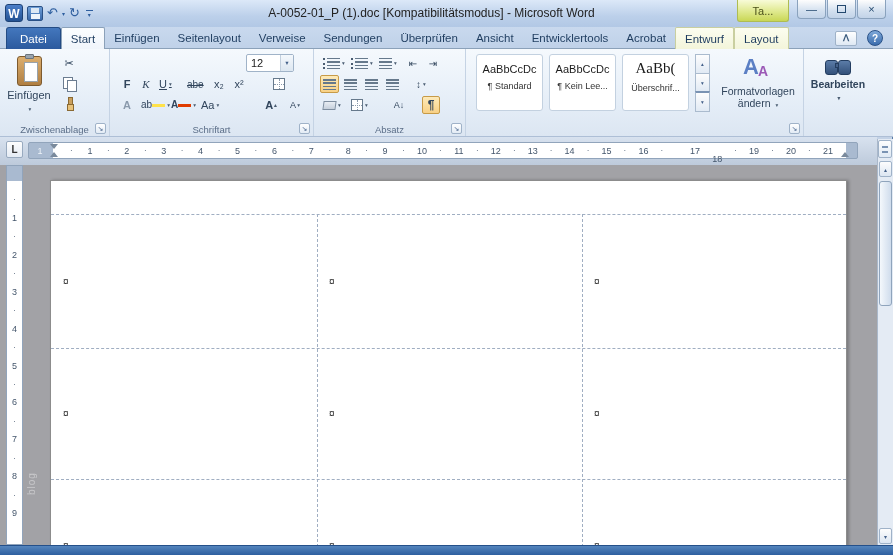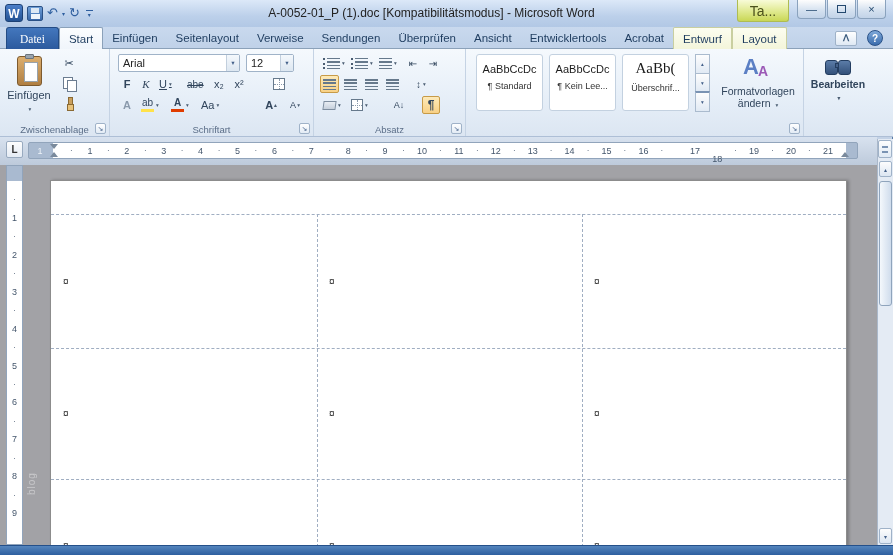--- a/index.html
+++ b/index.html
@@ -20,35 +20,35 @@
   .qat-save::after  { content:""; position:absolute; left:3px; bottom:1px; width:9px; height:5px; background:#eef4fb; }
   .qat-glyph { font-size:13px; color:#2f5f9f; line-height:16px; }
   .qat-dd { font-size:6px; color:#2f5f9f; }
   .qat-custom { display:flex; flex-direction:column; align-items:center; line-height:4px; margin-left:2px; }
   .qat-custom .bar { width:7px; height:1px; background:#2f5f9f; margin-bottom:2px; }
   .title-text { position:absolute; left:130px; right:160px; top:6px; text-align:center;
                 font-size:12px; color:#222; white-space:nowrap; overflow:hidden; }
   .ctx-header { position:absolute; left:737px; top:0; width:52px; height:22px;
                 background:linear-gradient(#f8fbd8,#dfe98e 55%,#c9d755);
                 border:1px solid #aebc52; border-top:none; border-radius:0 0 3px 3px;
-                font-size:14px; color:#4c521c; display:flex; align-items:center; justify-content:center; }
+                font-size:11px; color:#4c521c; display:flex; align-items:center; justify-content:center; }
   .win-btns { position:absolute; right:7px; top:0; display:flex; gap:1px; }
   .win-btn { width:29px; height:19px; background:linear-gradient(#fdfdfd,#d3e0ef 60%,#c2d3e8);
              border:1px solid #8aa2bd; border-top:none; border-radius:0 0 4px 4px;
              display:flex; align-items:center; justify-content:center; font-size:11px; color:#23486e; }
   .maxbox { width:9px; height:8px; border:1px solid #23486e; background:transparent; }
 
   
   .tabrow { position:absolute; top:27px; left:0; right:0; height:22px;
             background:linear-gradient(#c9d9ee,#bfd1e8); display:flex; align-items:flex-end; }
   .tabrow::after { content:""; position:absolute; left:0; right:0; bottom:0; height:1px; background:#8ba1b9; }
   .tab { position:relative; z-index:1; height:22px; line-height:22px; padding:0 9px;
          font-size:11.5px; color:#1e3c5f; white-space:nowrap; }
   .tab.file { background:linear-gradient(#4377bd,#2c5a9e); color:#fff; border-radius:3px 3px 0 0;
-              padding:0 13px; margin-left:6px; border:1px solid #234b84; border-bottom:none;font-family:Liberation Serif, serif; }
+              padding:0 13px; margin-left:6px; border:1px solid #234b84; border-bottom:none; }
   .tab.active { background:linear-gradient(#fbfdff,#f0f5fb); border:1px solid #8ba1b9; border-bottom:none;
                 border-radius:2px 2px 0 0; z-index:2; }
   .tab.ctx { background:linear-gradient(#fcfdf0,#f3f5da); border:1px solid #c9cfa0; border-bottom:none;
              border-radius:2px 2px 0 0; }
   .ribbon-collapse { position:absolute; right:36px; top:4px; width:22px; height:15px; z-index:3;
                      border:1px solid #9fb2c8; border-radius:2px; background:linear-gradient(#fff,#dfe9f4);
                      font-size:9px; color:#3a5a7c; text-align:center; line-height:13px; font-weight:bold; }
   .help-btn { position:absolute; right:10px; top:3px; width:16px; height:16px; z-index:3; border-radius:50%;
               background:linear-gradient(#7fa9d9,#3a6cad); border:1px solid #2a5288;
               color:#fff; font-size:10px; font-weight:bold; text-align:center; line-height:15px; }
@@ -64,21 +64,21 @@
               font-size:7px; color:#44618a; text-align:center; line-height:10px; }
   .sb { position:absolute; height:18px; min-width:18px; display:inline-flex; align-items:center;
         justify-content:center; border-radius:2px; border:1px solid transparent;
         font-size:11px; color:#31455c; padding:0 2px; }
   .sb.active { background:linear-gradient(#fdeab9,#f8d186); border-color:#c79b48; }
   .dd { font-size:5.5px; color:#4a5d72; margin-left:2px; }
   .bars { width:13px; height:11px;
           background:repeating-linear-gradient(to bottom,#66798c 0 1.5px,transparent 1.5px 3.4px); }
   .dotcol { width:2px; height:11px; margin-right:2px;
             background:repeating-linear-gradient(to bottom,#4a5d72 0 2px,transparent 2px 4.6px); }
-  .colbtn { display:inline-flex; flex-direction:column; align-items:center; line-height:10px; }
+  .colbtn { display:inline-flex; flex-direction:row; align-items:center; line-height:10px; }
   .colorbar { width:13px; height:3px; margin-top:1px; }
   
   .icon-clipboard { position:relative; width:25px; height:30px; }
   .icon-clipboard .board { position:absolute; inset:0; background:linear-gradient(#dcae6e,#b07f42);
                            border:1px solid #7d5a2e; border-radius:3px; }
   .icon-clipboard .clip { position:absolute; left:8px; top:-2px; width:9px; height:5px;
                           background:#9aa4ad; border:1px solid #6b747c; border-radius:1px; }
   .icon-clipboard .sheet { position:absolute; left:7px; top:6px; width:14px; height:20px;
                            background:#fff; border:1px solid #98a2ab; }
   
@@ -240,24 +240,20 @@
           <span class="icon-copy"></span>
         </div>
       <div class="sb" style="left:60px; top:45px;">
           <span class="icon-brush"></span>
         </div>
       <div class="group-label">Zwischenablage</div>
       <div class="launcher">↘</div>
     </div>
 
     <div class="group" style="left:110px; width:204px;">
-      <div class="combo" style="left:8px; top:5px; width:122px;">
-        <span class="val">Arial</span>
-        <span class="arrow">▼</span>
-      </div>
       <div class="combo" style="left:136px; top:5px; width:48px;">
         <span class="val">12</span>
         <span class="arrow">▼</span>
       </div>
       <div class="sb" style="left:8px;  top:26px; font-weight:bold;">F</div>
       <div class="sb" style="left:27px; top:26px; font-style:italic; font-family:'Liberation Serif',serif;">K</div>
       <div class="sb" style="left:46px; top:26px; text-decoration:underline;">
           <span>U</span>
           <span class="dd">▾</span>
         </div>

